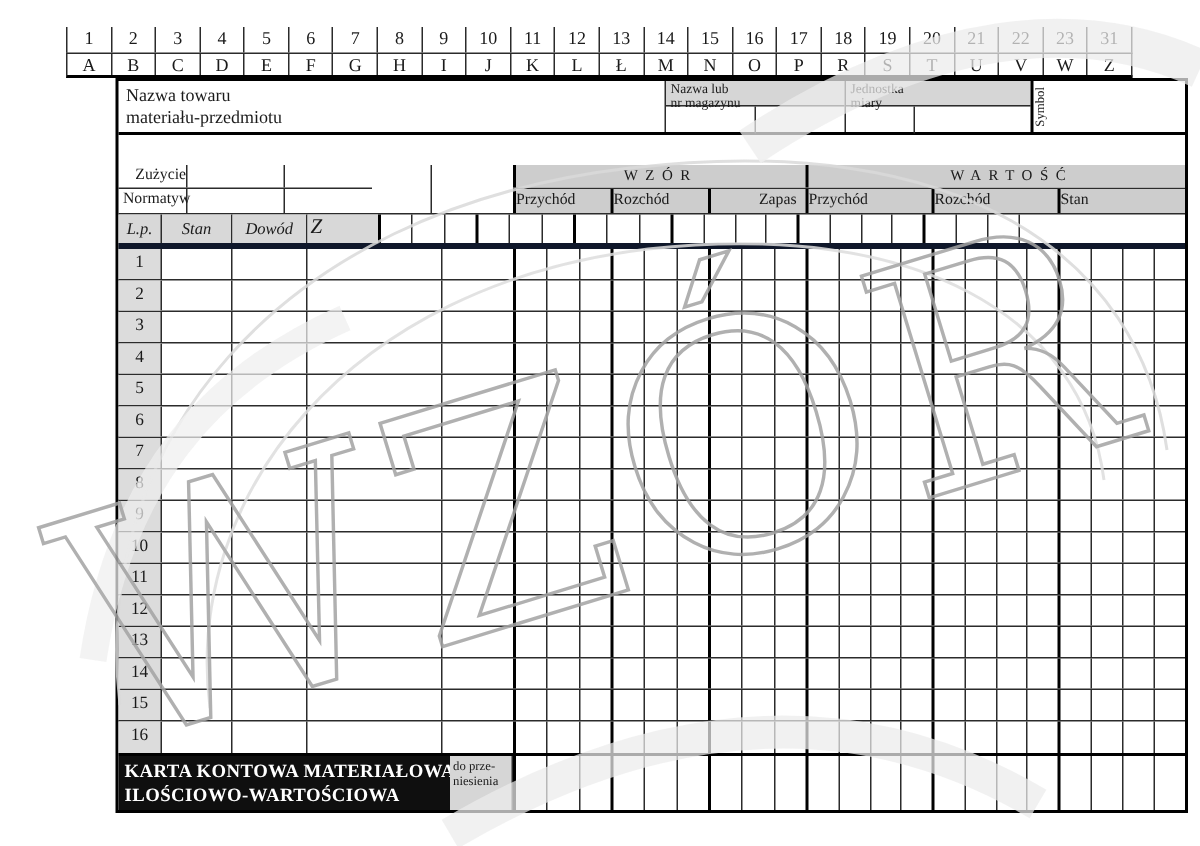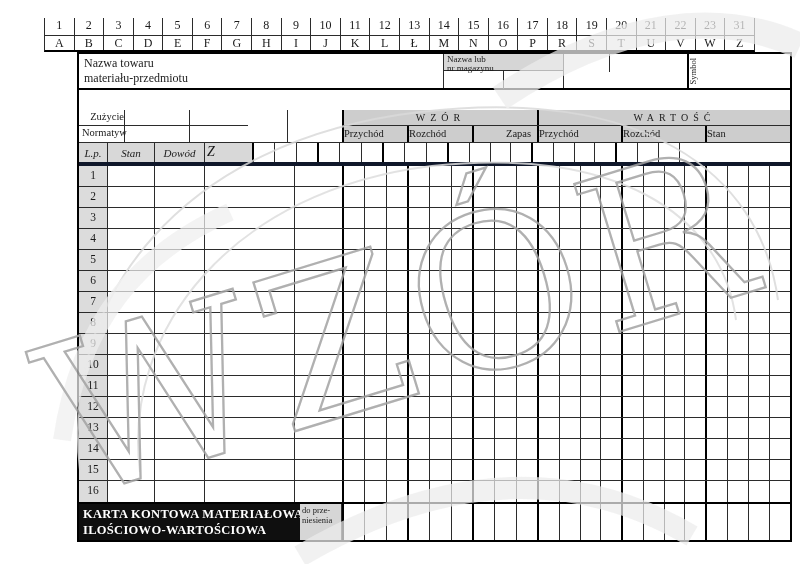--- a/index.html
+++ b/index.html
@@ -160,20 +160,24 @@
         <div class="shade-label">
           <div>Nazwa lub</div>
           <div>nr magazynu</div>
         </div>
         <div class="two-cells">
           <div style="width:59px"></div>
           <div style="width:61px"></div>
         </div>
       </div>
       <div class="hb-box box-unit">
+        <div class="shade-label">
+          <div>Jednostka</div>
+          <div>miary</div>
+        </div>
         <div class="two-cells">
           <div style="width:45px"></div>
           <div style="width:79px"></div>
         </div>
       </div>
       <div class="hb-box box-symbol">
         <span class="vlabel">Symbol</span>
       </div>
     </div>
 

